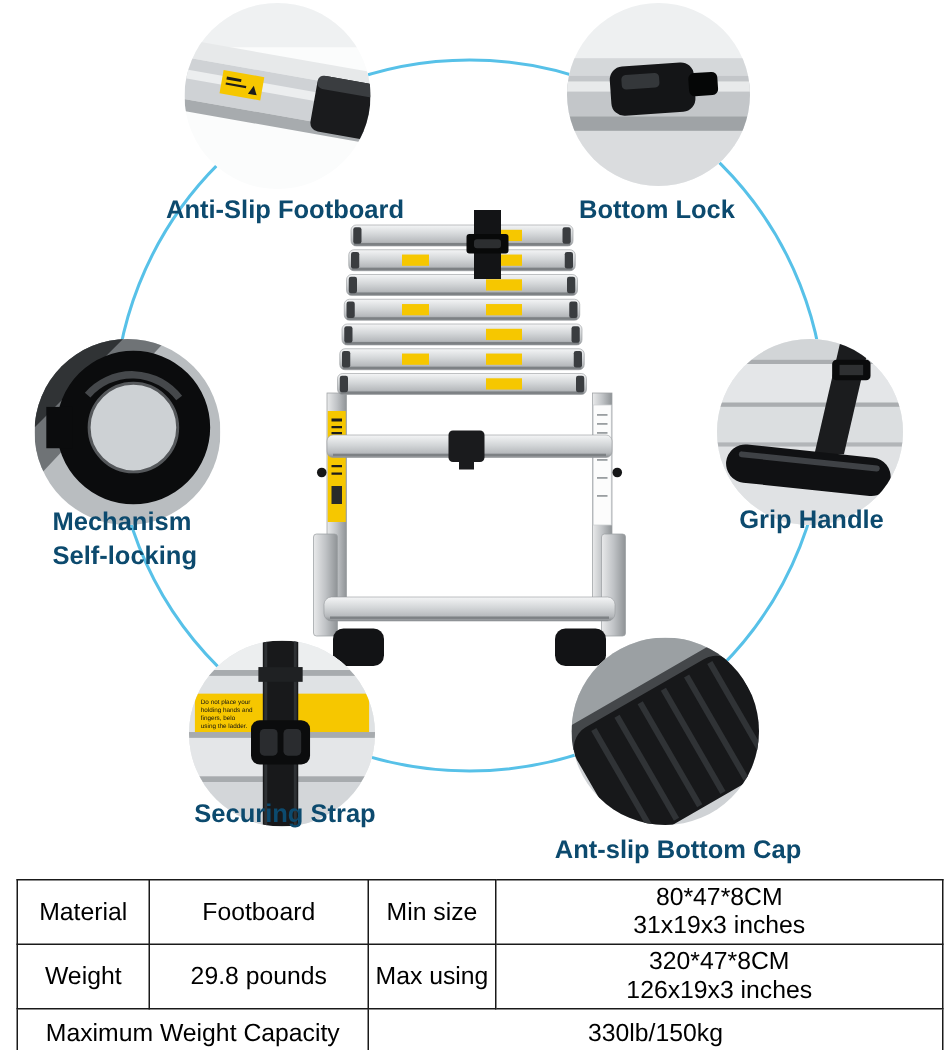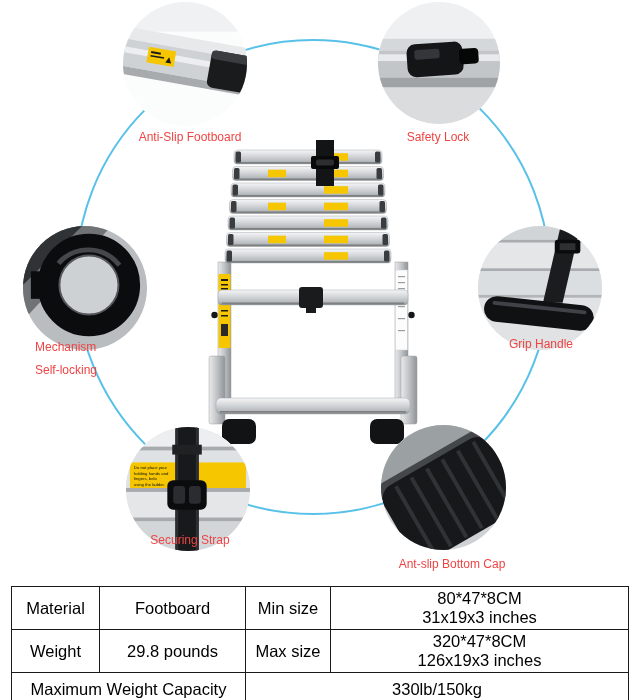--- a/index.html
+++ b/index.html
@@ -15,21 +15,21 @@
   .c-footboard { left:123px; top:2px;   width:124px; height:124px; }
   .c-lock      { left:378px; top:2px;   width:122px; height:122px; }
   .c-mech      { left:23px;  top:226px; width:124px; height:124px; }
   .c-handle    { left:478px; top:226px; width:124px; height:124px; }
   .c-strap     { left:126px; top:427px; width:124px; height:124px; }
   .c-cap       { left:381px; top:425px; width:125px; height:125px; }
 
   .ladder-wrap { position:absolute; left:198px; top:138px; width:230px; height:310px; }
   .ladder-wrap svg { display:block; width:100%; height:100%; }
 
-  .feature-label { position:absolute; font-weight:400; font-size:12px; color:#ef4444; white-space:nowrap; }
+  .feature-label { position:absolute; font-weight:700; font-size:17px; color:#0c4a6e; white-space:nowrap; }
   .lbl-footboard { left:190px; top:130px; transform:translateX(-50%); }
   .lbl-lock      { left:438px; top:130px; transform:translateX(-50%); }
   .lbl-mech      { left:35px;  top:336px; line-height:23px; }
   .lbl-handle    { left:541px; top:337px; transform:translateX(-50%); }
   .lbl-strap     { left:190px; top:533px; transform:translateX(-50%); }
   .lbl-cap       { left:452px; top:557px; transform:translateX(-50%); }
 
   .spec-table { position:absolute; left:11px; top:586px; width:618px;
                 border-collapse:collapse; table-layout:fixed;
                 font-size:16.5px; color:#000; }
@@ -258,21 +258,21 @@
           <line x1="58" y1="38" x2="58" y2="118"></line>
           <line x1="76" y1="38" x2="76" y2="118"></line>
           <line x1="94" y1="38" x2="94" y2="118"></line>
           <line x1="112" y1="38" x2="112" y2="118"></line>
         </g>
       </g>
     </svg>
   </div>
 
   <div class="feature-label lbl-footboard">Anti-Slip Footboard</div>
-  <div class="feature-label lbl-lock">Safety Lock</div>
+  <div class="feature-label lbl-lock">Bottom Lock</div>
   <div class="feature-label lbl-mech">
     <div>Mechanism</div>
     <div>Self-locking</div>
   </div>
   <div class="feature-label lbl-handle">Grip Handle</div>
   <div class="feature-label lbl-strap">Securing Strap</div>
   <div class="feature-label lbl-cap">Ant-slip Bottom Cap</div>
 
   <table class="spec-table">
     <colgroup>
@@ -289,21 +289,21 @@
         <td>
           <div class="dim-wrap">
             <span>80*47*8CM</span>
             <span>31x19x3 inches</span>
           </div>
         </td>
       </tr>
       <tr>
         <td>Weight</td>
         <td>29.8 pounds</td>
-        <td>Max size</td>
+        <td>Max using</td>
         <td>
           <div class="dim-wrap">
             <span>320*47*8CM</span>
             <span>126x19x3 inches</span>
           </div>
         </td>
       </tr>
       <tr>
         <td colspan="2">Maximum Weight Capacity</td>
         <td colspan="2">330lb/150kg</td>

